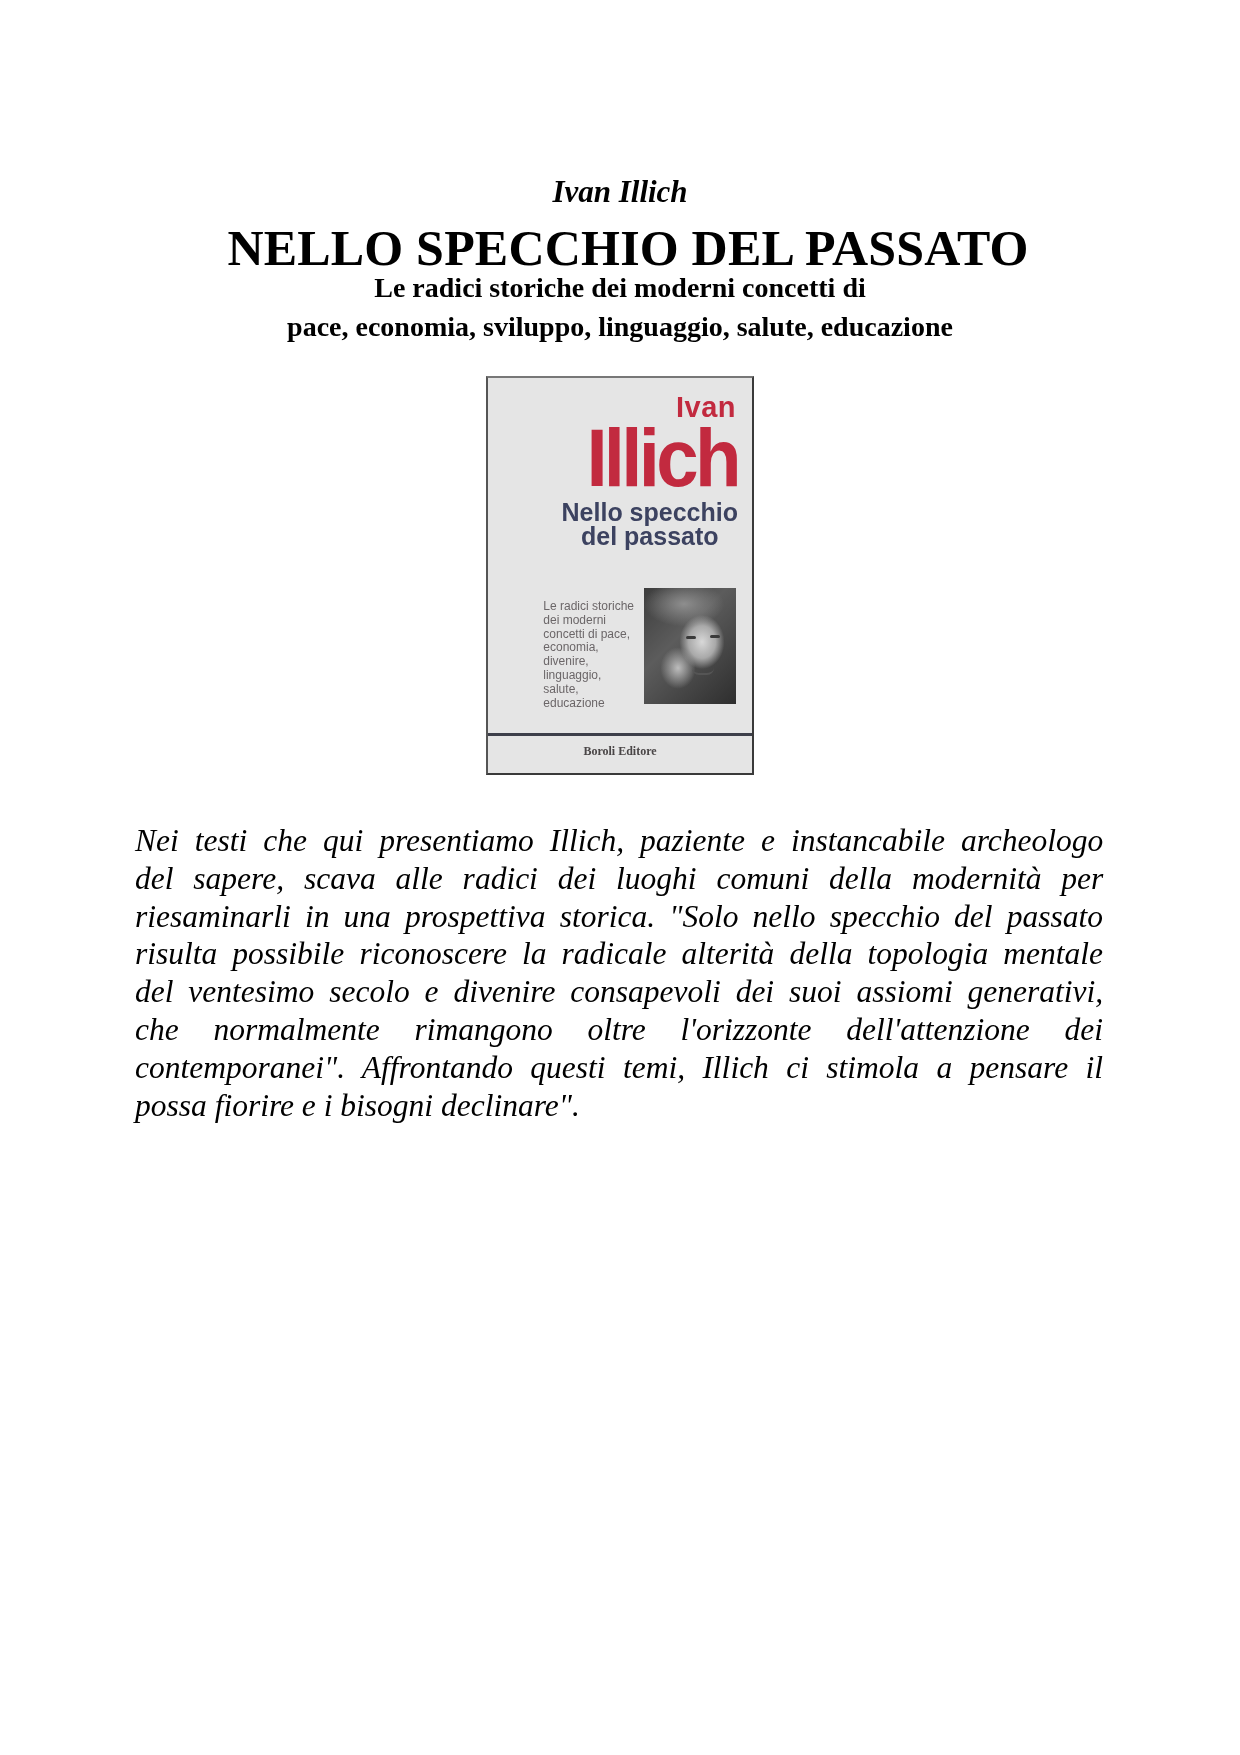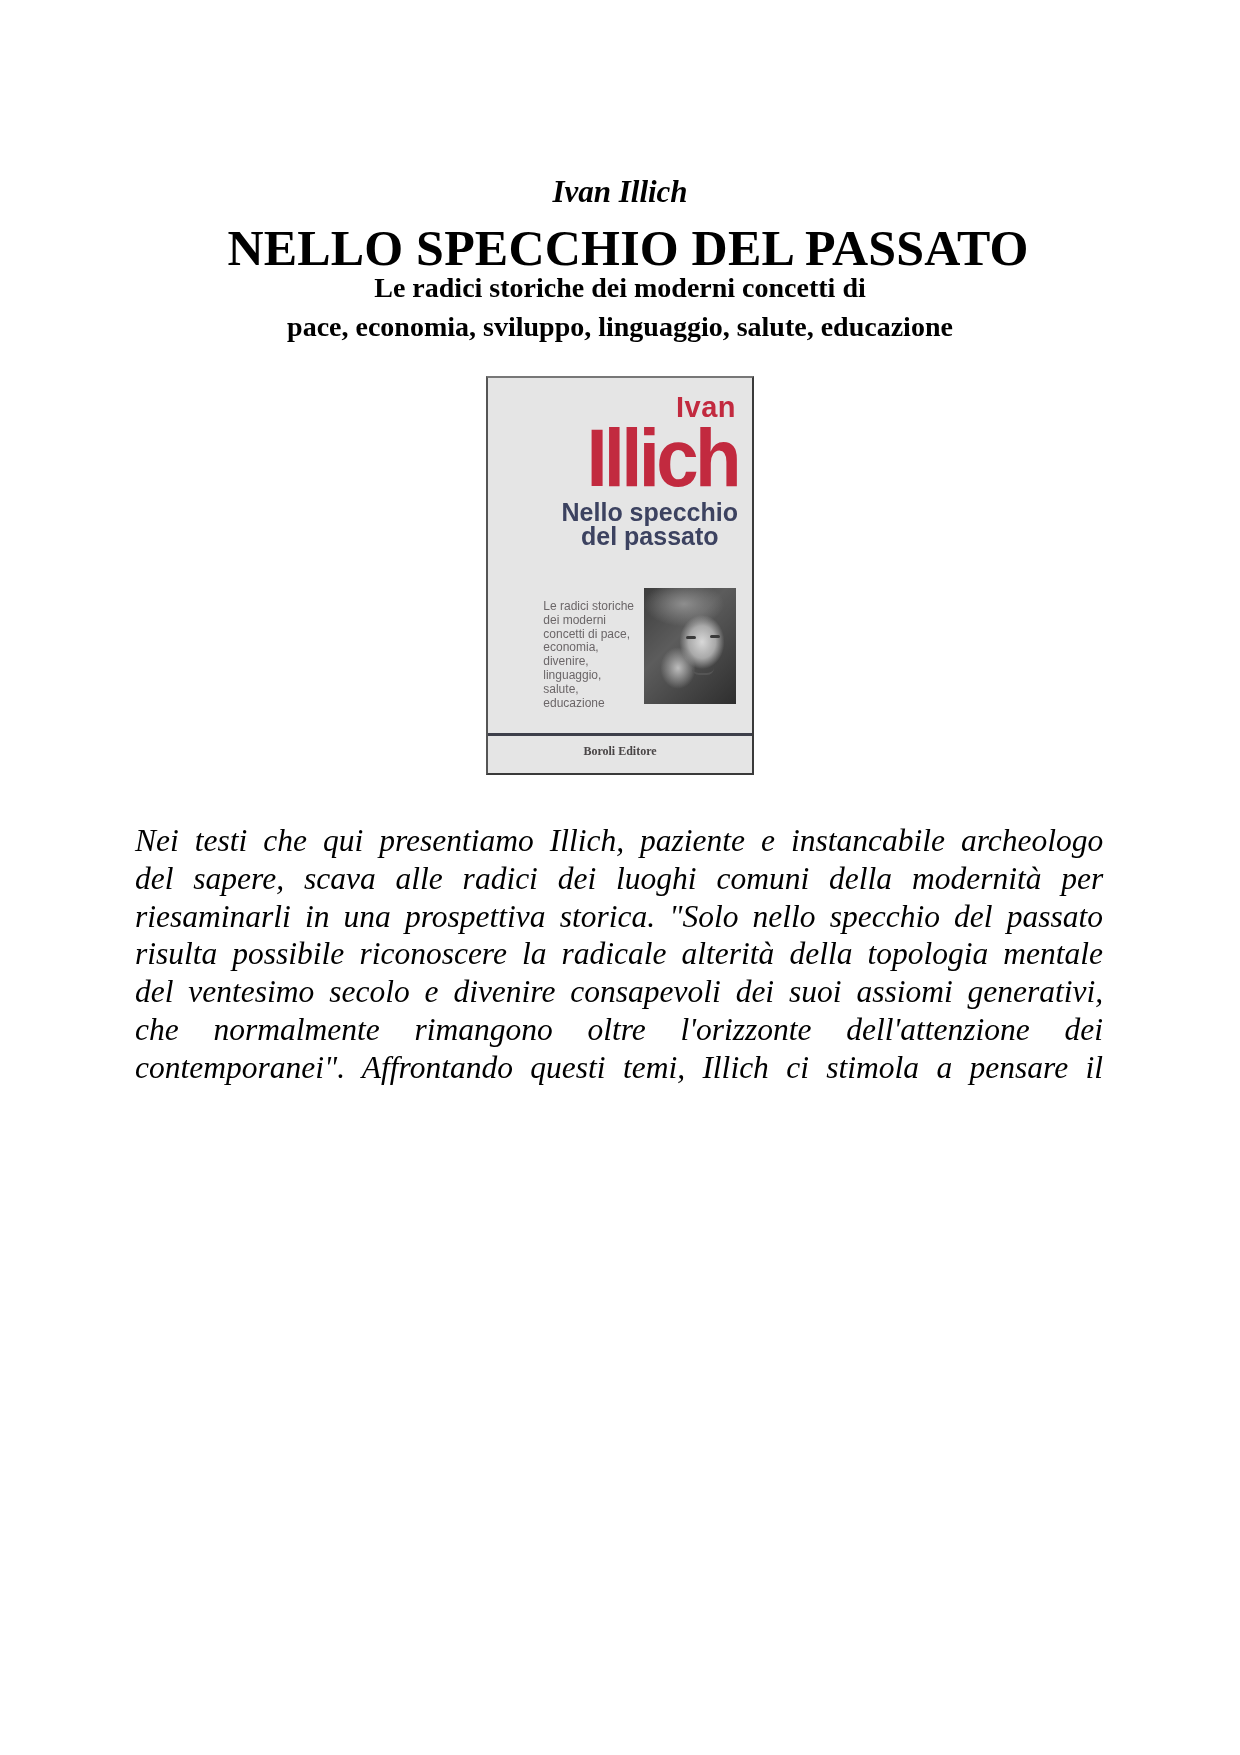--- a/index.html
+++ b/index.html
@@ -211,15 +211,16 @@
   </div>
 
   <div class="blurb">
     <span class="line" style="display: block; word-spacing: 8.11111px; font-style: italic;">Nei testi che qui presentiamo Illich, paziente e instancabile archeologo</span>
     <span class="line" style="display: block; word-spacing: 12px;">del sapere, scava alle radici dei luoghi comuni della modernità per</span>
     <span class="line" style="display: block; word-spacing: 6.22222px;">riesaminarli in una prospettiva storica. "Solo nello specchio del passato</span>
     <span class="line" style="display: block; word-spacing: 7.125px;">risulta possibile riconoscere la radicale alterità della topologia mentale</span>
     <span class="line" style="display: block; word-spacing: 7px;">del ventesimo secolo e divenire consapevoli dei suoi assiomi generativi,</span>
     <span class="line" style="display: block; word-spacing: 26.8333px;">che normalmente rimangono oltre l'orizzonte dell'attenzione dei</span>
     <span class="line" style="display: block; word-spacing: 9.44444px;">contemporanei". Affrontando questi temi, Illich ci stimola a pensare il</span>
+    <span class="line last">possa fiorire e i bisogni declinare".</span>
   </div>
 
 </div>
 
 </body></html>

